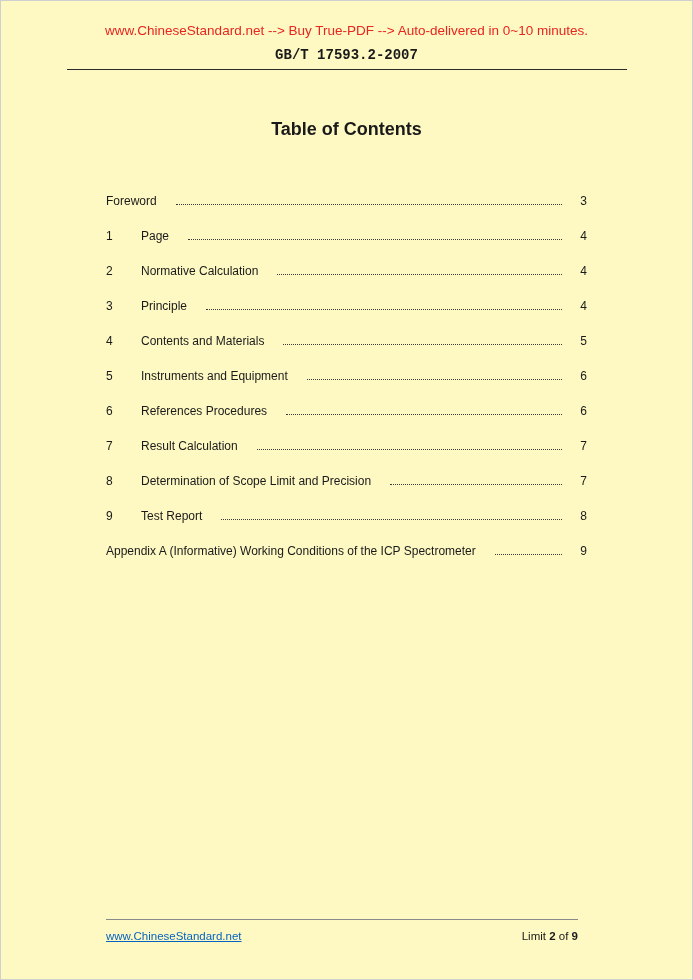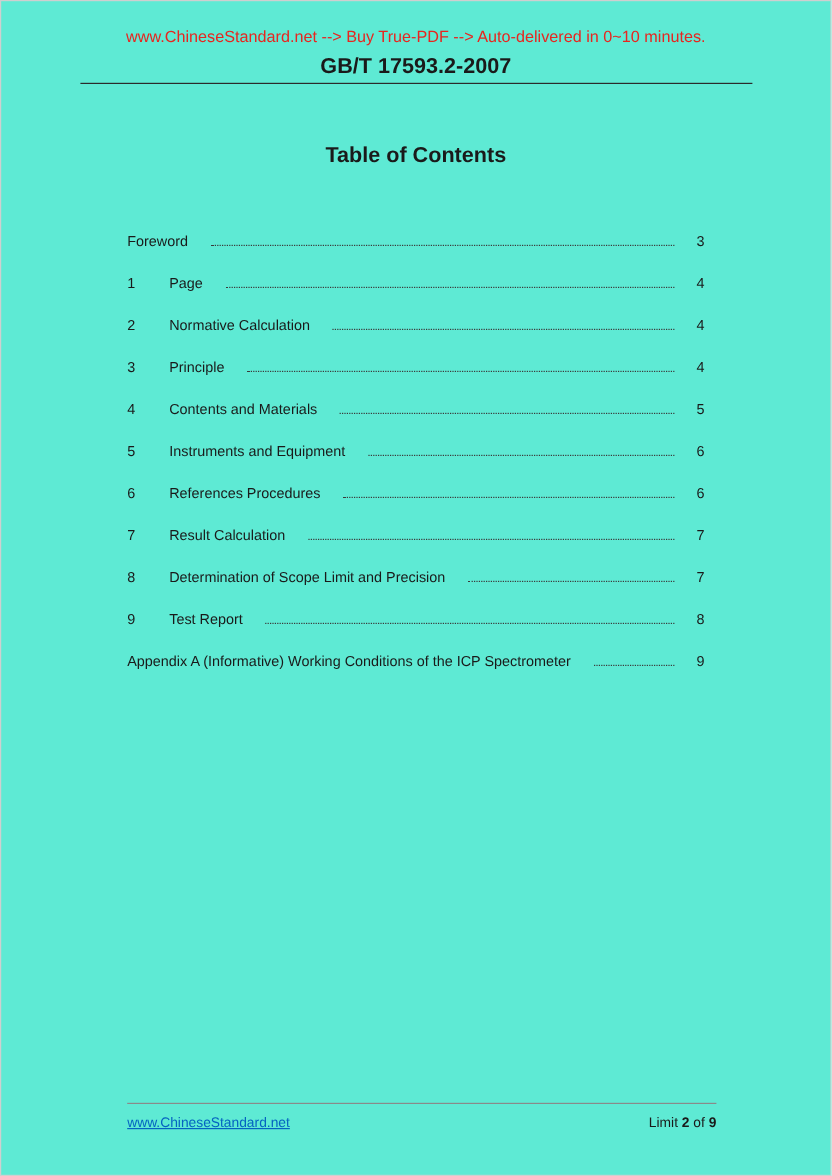--- a/index.html
+++ b/index.html
@@ -5,37 +5,38 @@
   * { margin: 0; padding: 0; box-sizing: border-box; }
   html, body { background: #ffffff; }
   body {
     font-family: "Liberation Sans", "DejaVu Sans", sans-serif;
     color: #1a1a1a;
   }
   .page {
     position: relative;
     width: 693px;
     height: 980px;
-    background: #5eead4;
+    background: #fef9c3;
     border: 1px solid #cfcfcf;
     overflow: hidden;
   }
   .promo {
     margin-top: 22px;
     text-align: center;
     color: #e8251f;
     font-size: 13.5px;
     line-height: 16px;
   }
   .doc-code {
     margin-top: 9px;
     text-align: center;
     font-weight: bold;
-    font-size: 18px;
+    font-size: 14px;
     line-height: 15px;
+    font-family: Liberation Mono, monospace;
   }
   .header-rule {
     margin: 6px 65px 0 66px;
     border-top: 1px solid #2b2b2b;
     height: 0;
   }
   .page-title {
     margin-top: 48px;
     text-align: center;
     font-weight: bold;
@@ -66,21 +67,21 @@
   .toc-dots {
     flex: 1 1 auto;
     min-width: 10px;
     border-bottom: 1.6px dotted #3a3a3a;
     margin: 0 2px 3px 3px;
   }
   .toc-page { flex: none; }
   .footer {
     position: absolute;
     left: 105px;
-    right: 95px;
+    right: 114px;
     bottom: 36px;
   }
   .footer-rule {
     border-top: 1px solid #8a8a8a;
     height: 0;
   }
   .footer-row {
     display: flex;
     justify-content: space-between;
     align-items: baseline;

